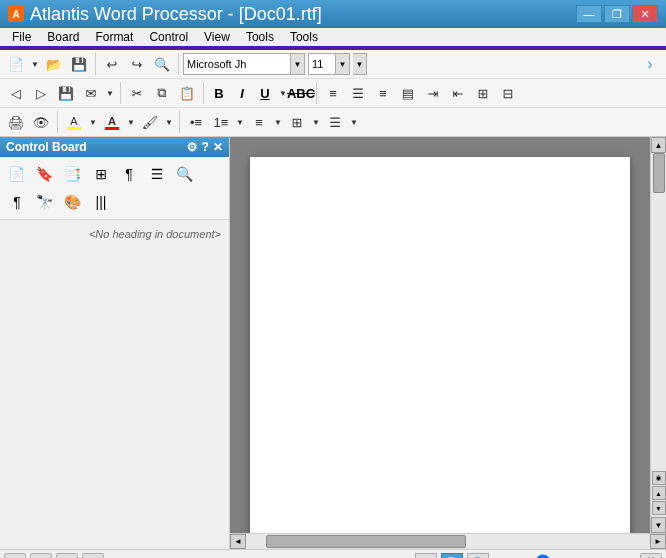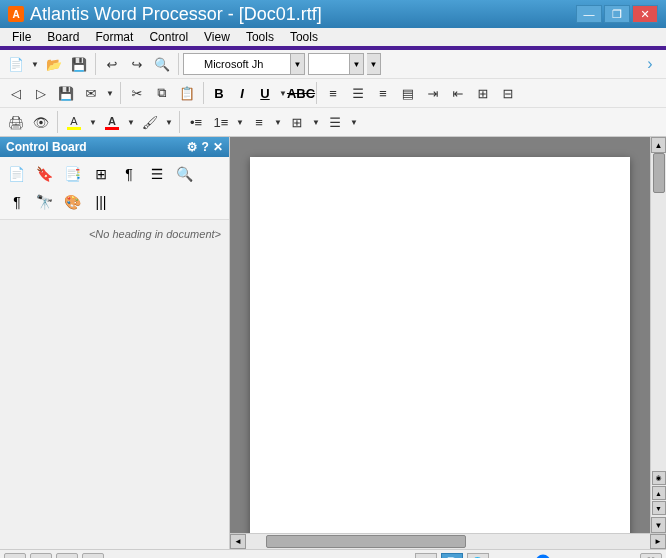--- a/index.html
+++ b/index.html
@@ -243,21 +243,21 @@
     
     .combo-box {
       display: flex;
       align-items: stretch;
       height: 22px;
     }
     .combo-input {
       border: 1px solid #aaa;
       background: white;
       font-size: 11px;
-      padding: 0 20px;
+      padding: 0 3px;
       outline: none;
       flex: 1;
     }
     .combo-btn {
       width: 14px;
       background: #e0e0e0;
       border: 1px solid #aaa;
       border-left: none;
       cursor: pointer;
       display: flex; align-items: center; justify-content: center;

